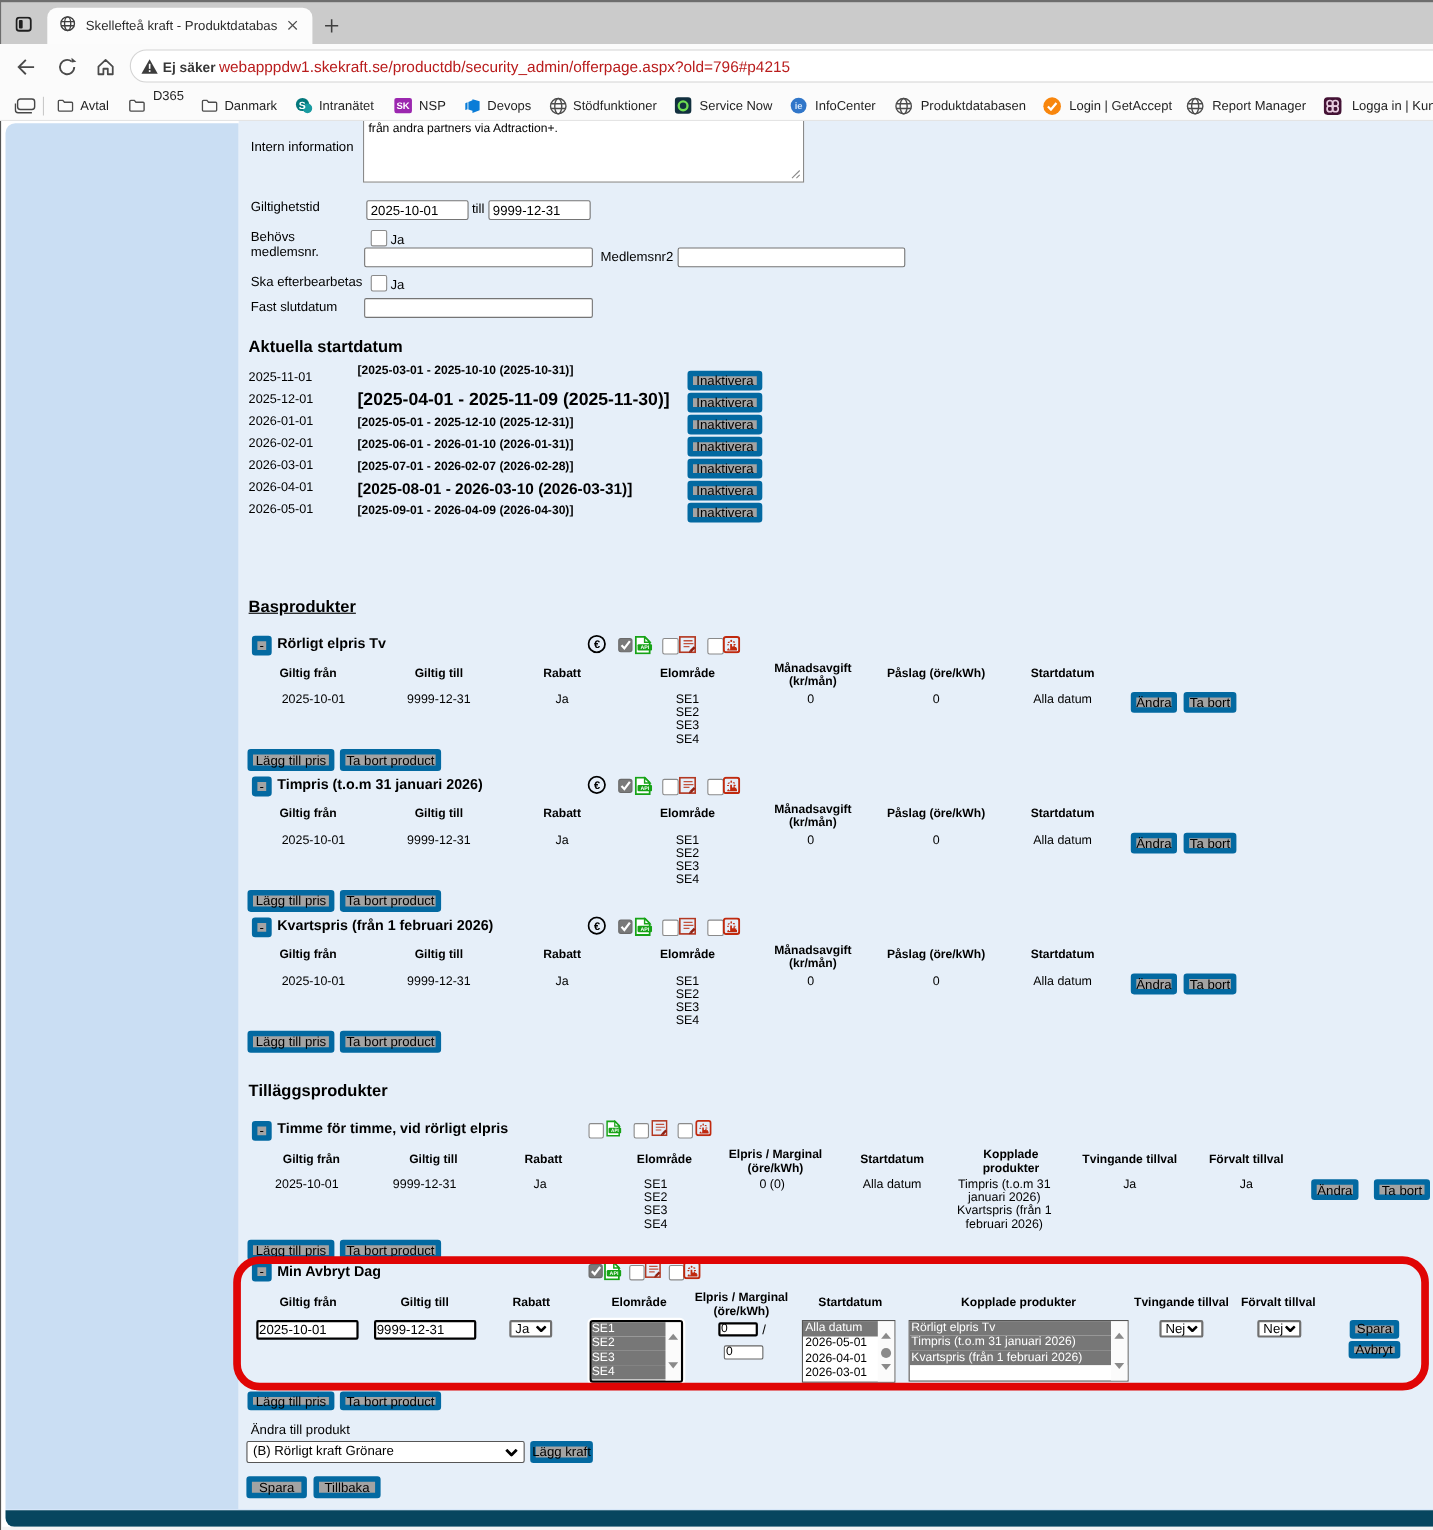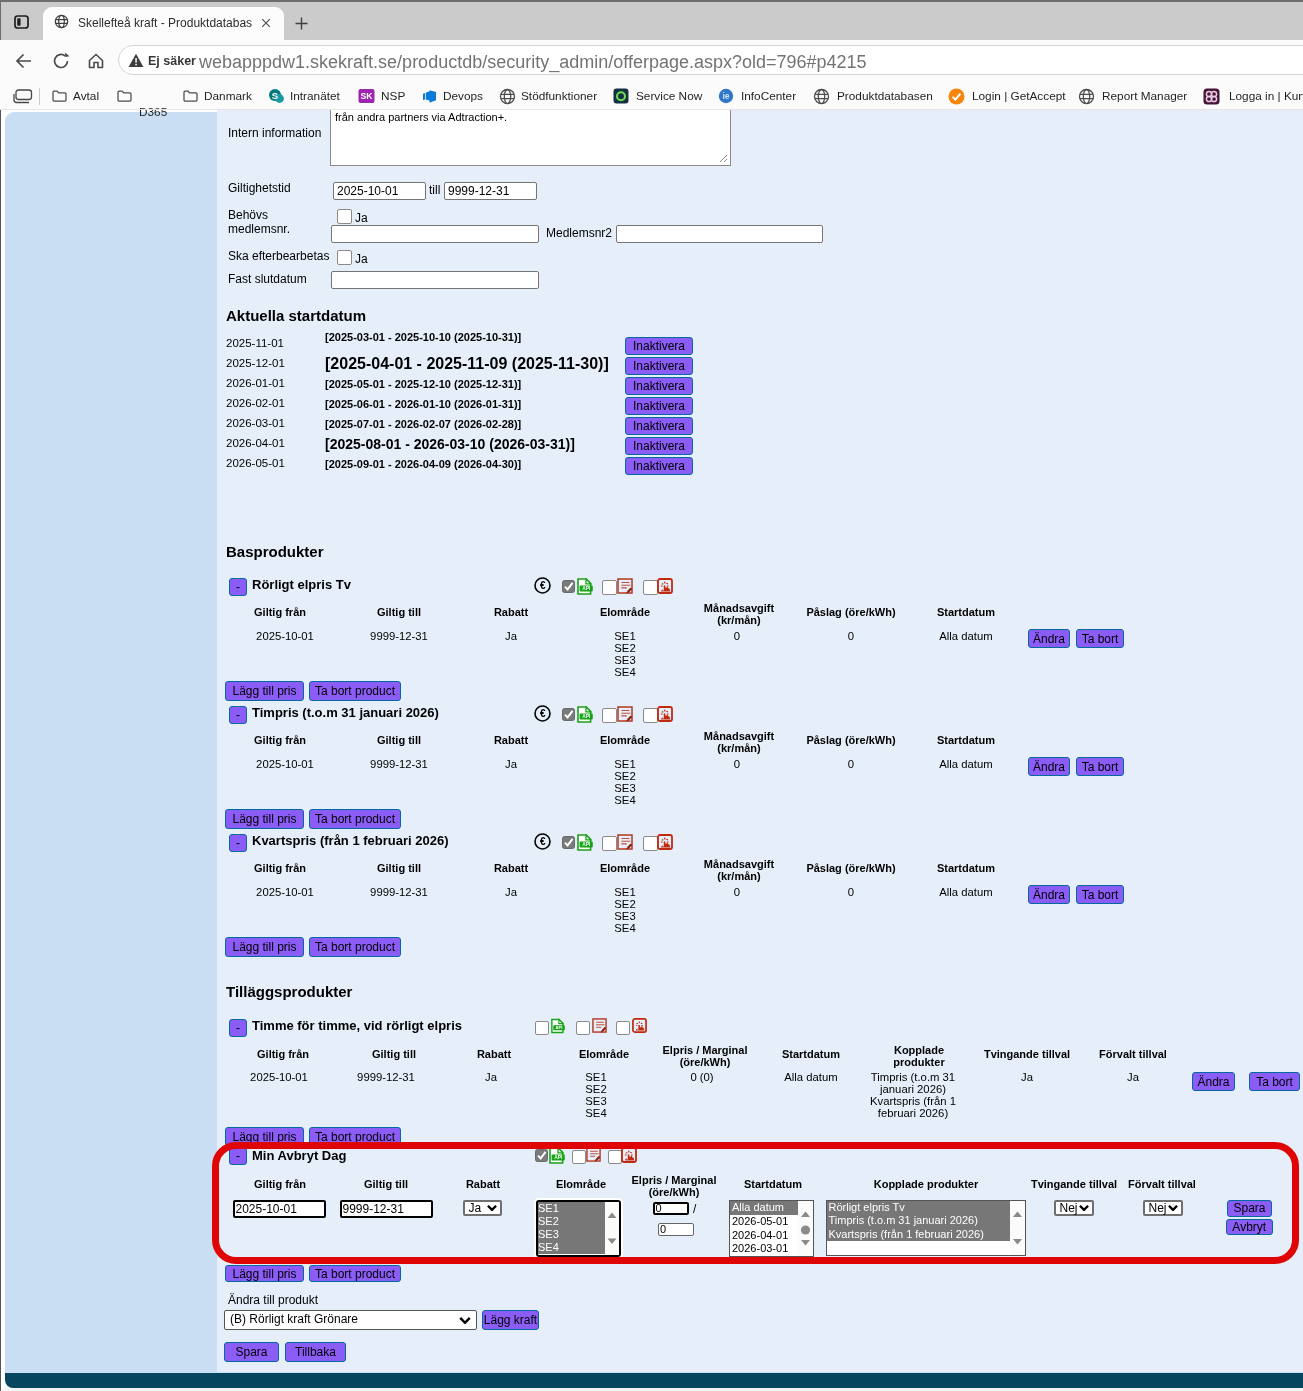--- a/index.html
+++ b/index.html
@@ -3,21 +3,21 @@
 html,body{margin:0;padding:0}
 body{width:1303px;height:1391px;overflow:hidden;position:relative;background:#fff;font-family:"Liberation Sans",sans-serif}
 .ab{position:absolute}
 .c{transform:translateX(-50%);white-space:nowrap;text-align:center}
 .b{font-weight:bold}
 .t{font-size:12px;line-height:14px;color:#000;white-space:nowrap}
 .h1{font-size:15px;font-weight:bold;color:#000;white-space:nowrap}
 .pn{font-size:13px;font-weight:bold;color:#000;white-space:nowrap}
 .th{font-size:11px;font-weight:bold;line-height:12px;color:#000}
 .td{font-size:11.3px;line-height:12px;color:#000}
-.btn{background:#8b5cf6;border:1px solid #0369a1;border-radius:3px;color:#000;display:flex;align-items:center;justify-content:center;box-sizing:border-box;white-space:nowrap;font-size:12px}
+.btn{background:#a3a3a3;border:5px solid #0369a1;border-radius:3px;color:#000;display:flex;align-items:center;justify-content:center;box-sizing:border-box;white-space:nowrap;font-size:12px}
 .inp{background:#fff;border-radius:2px;color:#000;display:flex;align-items:center;box-sizing:border-box;white-space:nowrap}
 .lb{background:#fff;box-sizing:border-box}
 .li{font-size:11px;line-height:13.9px;height:13.9px;color:#000;padding-left:3px;white-space:nowrap;overflow:hidden}
 .lis{background:#777;color:#fff}
 .bm{font-size:11.8px;color:#1f1f1f;white-space:nowrap}
 </style></head><body>
 <div class="ab" style="left:0;top:110px;width:1303px;height:1281px;background:#fff;z-index:1">
 <div class="ab" style="left:0;top:0;width:1.2px;height:1281px;background:#555"></div>
 <div class="ab" style="left:4.5px;top:2px;width:212.5px;height:1259.5px;background:#cadef3;border-top-left-radius:9px"></div>
 <div class="ab" style="left:217px;top:0;width:1086px;height:1261.5px;background:#e6eff9"></div>
@@ -64,21 +64,21 @@
 <div class="ab btn" style="left:625px;top:397px;width:68px;height:18px;font-size:12px">Inaktivera</div>
 <div class="ab t" style="left:226px;top:416px;font-size:11.5px">2026-03-01</div>
 <div class="ab t b" style="left:325px;top:416.5px;font-size:11px">[2025-07-01 - 2026-02-07 (2026-02-28)]</div>
 <div class="ab btn" style="left:625px;top:417px;width:68px;height:18px;font-size:12px">Inaktivera</div>
 <div class="ab t" style="left:226px;top:436px;font-size:11.5px">2026-04-01</div>
 <div class="ab t b" style="left:325px;top:436.5px;font-size:14px">[2025-08-01 - 2026-03-10 (2026-03-31)]</div>
 <div class="ab btn" style="left:625px;top:437px;width:68px;height:18px;font-size:12px">Inaktivera</div>
 <div class="ab t" style="left:226px;top:456px;font-size:11.5px">2026-05-01</div>
 <div class="ab t b" style="left:325px;top:456.5px;font-size:11px">[2025-09-01 - 2026-04-09 (2026-04-30)]</div>
 <div class="ab btn" style="left:625px;top:457px;width:68px;height:18px;font-size:12px">Inaktivera</div>
-<div class="ab h1" style="left:226px;top:543px;">Basprodukter</div>
+<div class="ab h1" style="left:226px;top:543px;text-decoration:underline;">Basprodukter</div>
 <div class="ab btn" style="left:229px;top:578px;width:18px;height:18px;font-size:12px">-</div>
 <div class="ab pn" style="left:252px;top:577px;">Rörligt elpris Tv</div>
 <svg class="ab" style="left:534px;top:577px" width="17" height="17" viewBox="0 0 17 17">
         <circle cx="8.5" cy="8.5" r="7.5" fill="none" stroke="#000" stroke-width="1.6"></circle>
         <text x="8.7" y="12.2" font-size="10" font-weight="bold" fill="#000" text-anchor="middle" font-family="Liberation Sans">€</text>
       </svg>
 <div class="ab" style="left:562px;top:580px;width:13px;height:13px;background:#7a7a7a;border:1px solid #6a6a6a;border-radius:2.5px;box-sizing:border-box">
         <svg width="11" height="11" viewBox="0 0 11 11" style="display:block">
           <path d="M2 5.6 L4.6 8.4 L9.6 1.8" stroke="#fff" stroke-width="2" fill="none"></path>
         </svg>
@@ -424,34 +424,34 @@
 <svg class="ab" style="left:87px;top:52px" width="18" height="18" viewBox="0 0 18 18">
       <path d="M2.5 8.5 L9 2.5 L15.5 8.5 V15.5 H11 V10.5 H7 V15.5 H2.5 Z" stroke="#4a4a4a" stroke-width="1.6" fill="none" stroke-linejoin="round"></path>
     </svg>
 <div class="ab" style="left:118px;top:45px;width:1200px;height:30px;background:#fff;border:1px solid #d4d4d4;border-radius:15px;box-sizing:border-box"></div>
 <svg class="ab" style="left:128px;top:53px" width="16" height="15" viewBox="0 0 16 15">
       <path d="M8 0.8 L15.4 14 H0.6 Z" fill="#3d3d3d"></path>
       <rect x="7.3" y="5" width="1.5" height="4.6" fill="#fff"></rect>
       <rect x="7.3" y="10.8" width="1.5" height="1.6" fill="#fff"></rect>
     </svg>
 <div class="ab" style="left:148px;top:54px;font-size:12.5px;font-weight:600;color:#383838">Ej säker</div>
-<div class="ab" style="left:199px;top:52px;font-size:18px;color:#737373;white-space:nowrap">webapppdw1.skekraft.se/productdb/security_admin/offerpage.aspx?old=796#p4215</div>
+<div class="ab" style="left:199px;top:52px;font-size:14px;color:#b91c1c;white-space:nowrap">webapppdw1.skekraft.se/productdb/security_admin/offerpage.aspx?old=796#p4215</div>
 <svg class="ab" style="left:13px;top:89px" width="20" height="15" viewBox="0 0 20 15">
       <rect x="3" y="1" width="15.5" height="9.5" rx="2.5" fill="none" stroke="#474747" stroke-width="1.3"></rect>
       <path d="M1 5 V11 Q1 13.5 3.5 13.5 H16" fill="none" stroke="#474747" stroke-width="1.3"></path>
     </svg>
 <div class="ab" style="left:39px;top:88px;width:1px;height:17px;background:#c9c9c9"></div>
 <svg class="ab" style="left:52px;top:89px" width="15" height="14" viewBox="0 0 15 14">
       <path d="M1 3.2 Q1 2.2 2 2.2 H5.1 L6.6 3.9 H13 Q14 3.9 14 4.9 V11 Q14 12 13 12 H2 Q1 12 1 11 Z" fill="none" stroke="#4c4c4c" stroke-width="1.25"></path>
     </svg>
 <div class="ab bm" style="left:73px;top:88.5px">Avtal</div>
 <svg class="ab" style="left:117px;top:89px" width="15" height="14" viewBox="0 0 15 14">
       <path d="M1 3.2 Q1 2.2 2 2.2 H5.1 L6.6 3.9 H13 Q14 3.9 14 4.9 V11 Q14 12 13 12 H2 Q1 12 1 11 Z" fill="none" stroke="#4c4c4c" stroke-width="1.25"></path>
     </svg>
-<div class="ab bm" style="left:139px;top:105px">D365</div>
+<div class="ab bm" style="left:139px;top:80px">D365</div>
 <svg class="ab" style="left:183px;top:89px" width="15" height="14" viewBox="0 0 15 14">
       <path d="M1 3.2 Q1 2.2 2 2.2 H5.1 L6.6 3.9 H13 Q14 3.9 14 4.9 V11 Q14 12 13 12 H2 Q1 12 1 11 Z" fill="none" stroke="#4c4c4c" stroke-width="1.25"></path>
     </svg>
 <div class="ab bm" style="left:204px;top:88.5px">Danmark</div>
 <svg class="ab" style="left:268px;top:88px" width="16" height="16" viewBox="0 0 16 16">
       <circle cx="7" cy="7" r="6" fill="#03787c"></circle>
       <circle cx="11.5" cy="10.5" r="4.4" fill="#1a9ba1"></circle>
       <text x="6.8" y="10.8" font-size="9.5" font-weight="bold" fill="#fff" text-anchor="middle" font-family="Liberation Sans">S</text>
     </svg>
 <div class="ab bm" style="left:290px;top:88.5px">Intranätet</div>

